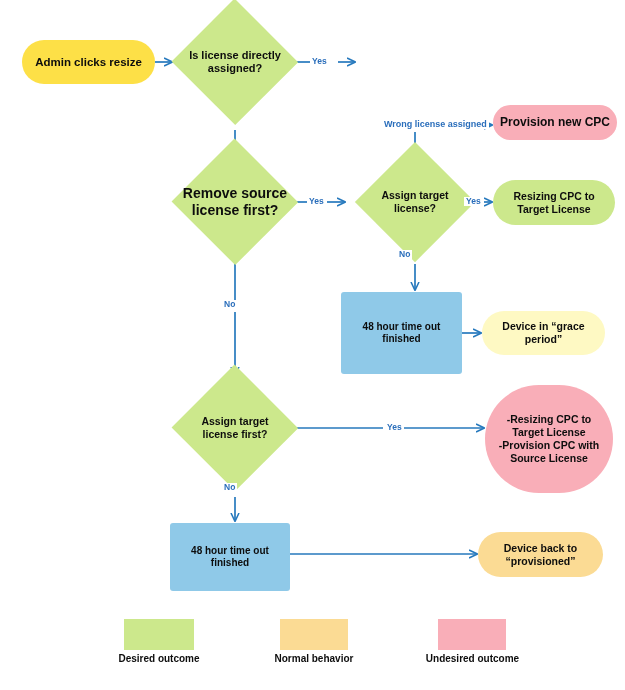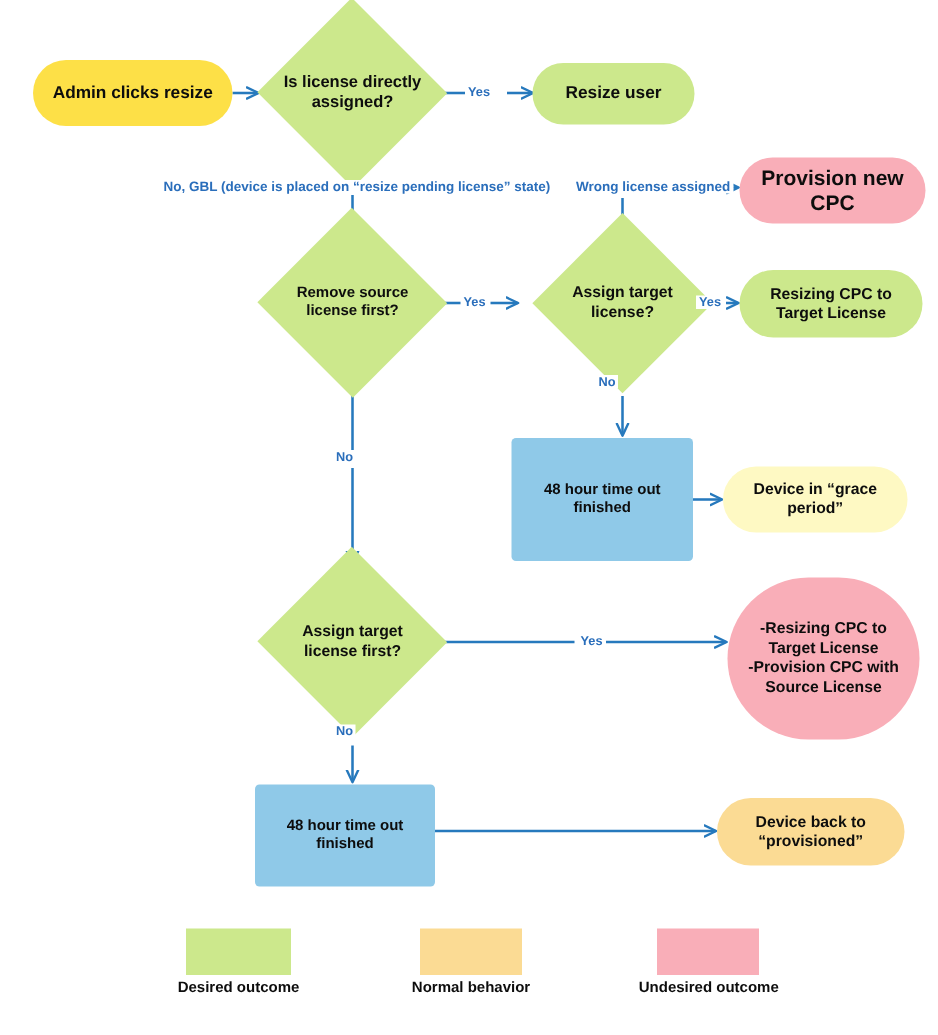--- a/index.html
+++ b/index.html
@@ -146,21 +146,20 @@
 
       <line x1="235" y1="478" x2="235" y2="485"></line>
       <line x1="235" y1="497" x2="235" y2="521" marker-end="url(#arrow)"></line>
 
       <line x1="290" y1="554" x2="477" y2="554" marker-end="url(#arrow)"></line>
     </g>
   </svg>
 
   <div class="elabel" style="left:310px; top:57px;">Yes</div>
 
-  <div class="elabel big" style="left:107px; top:120px;">No, GBL (device is placed on “resize pending license” state)</div>
 
   <div class="elabel big" style="left:382px; top:120px;">Wrong license assigned</div>
 
   <div class="elabel" style="left:307px; top:197px;">Yes</div>
 
   <div class="elabel" style="left:464px; top:197px;">Yes</div>
 
   <div class="elabel" style="left:397px; top:250px;">No</div>
 
   <div class="elabel" style="left:222px; top:300px;">No</div>
@@ -172,29 +171,26 @@
   <div class="node pill" style="left:22px; top:40px; width:133px; height:44px; background:#fde047; font-size:11.5px;">
     <span class="txt">Admin clicks resize</span>
   </div>
 
   <div class="node diamond" style="left:171px; top:-1px; width:128px; height:126px; font-size:11px;">
     <div class="dshape" style="background:#cce88c;"></div>
     <span class="txt">Is license directly
 assigned?</span>
   </div>
 
-  <div class="node pill" style="left:355px; top:42px; width:108px; height:41px; background:#cce88c; font-size:11.5px;">
-    <span class="txt">Resize user</span>
-  </div>
-
-  <div class="node pill" style="left:493px; top:105px; width:124px; height:44px; background:#f9aeb8; font-size:14px;">
+
+  <div class="node pill" style="left:493px; top:105px; width:124px; height:35px; background:#f9aeb8; font-size:12px;">
     <span class="txt">Provision new CPC</span>
   </div>
 
-  <div class="node diamond" style="left:171px; top:139px; width:128px; height:126px; font-size:10px;text-align:center;">
+  <div class="node diamond" style="left:171px; top:139px; width:128px; height:126px; font-size:14px;text-align:center;">
     <div class="dshape" style="background:#cce88c;"></div>
     <span class="txt">Remove source
 license first?</span>
   </div>
 
   <div class="node diamond" style="left:355px; top:142px; width:120px; height:120px; font-size:10.5px;">
     <div class="dshape" style="background:#cce88c;"></div>
     <span class="txt">Assign target
 license?</span>
   </div>

